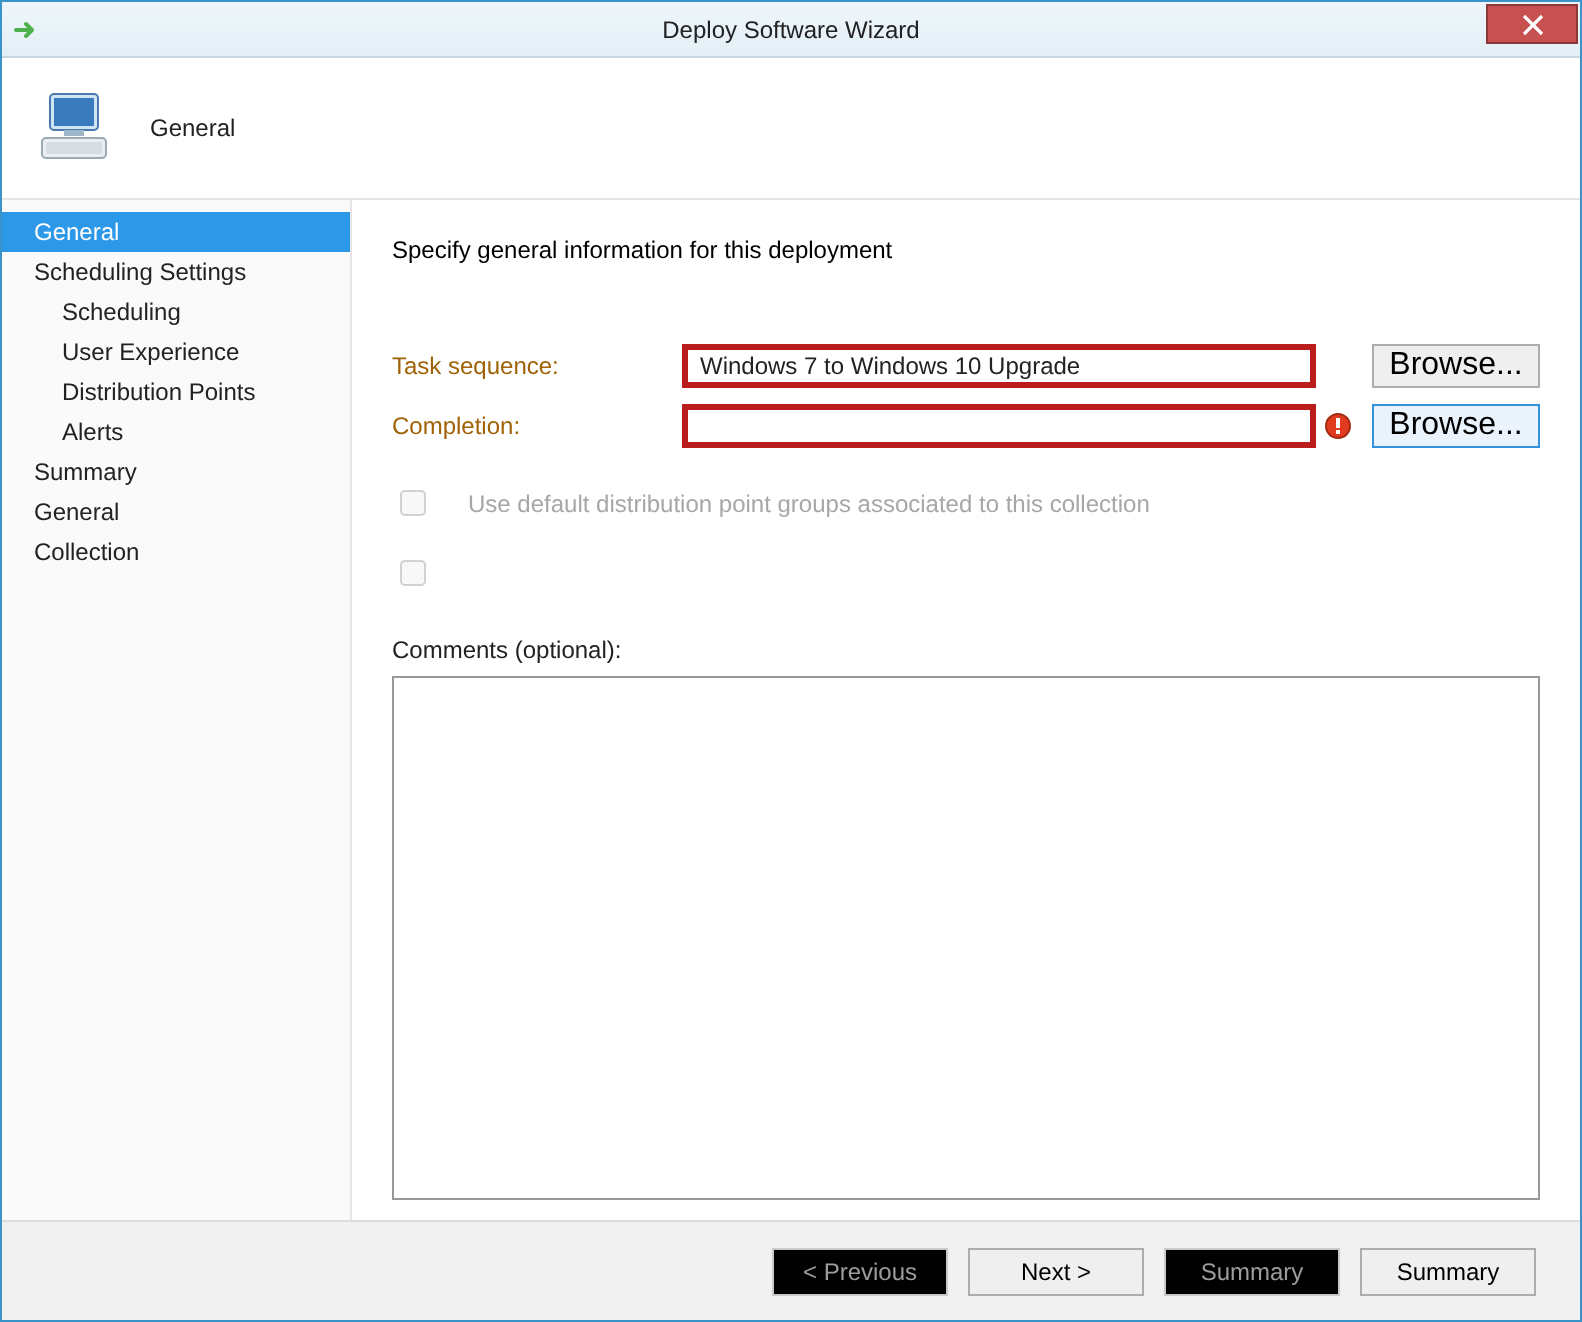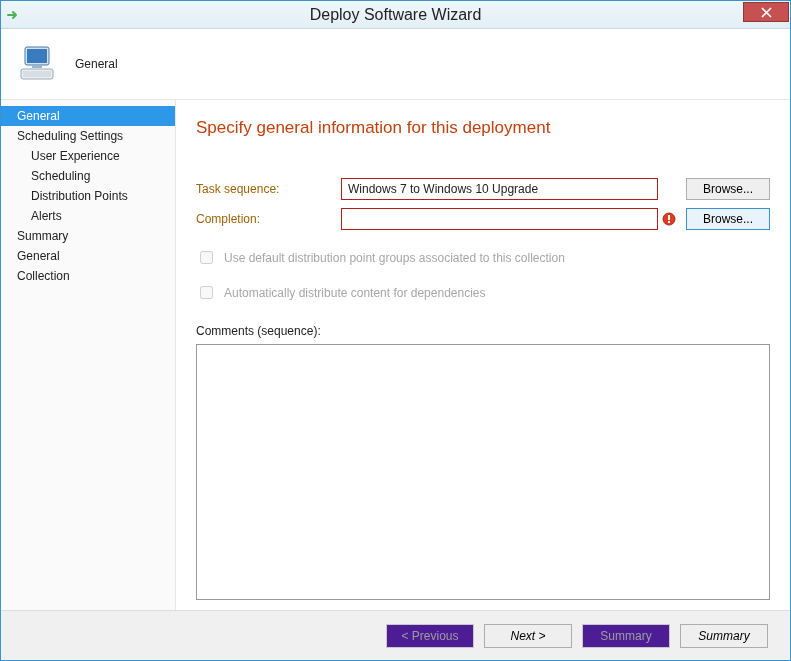--- a/index.html
+++ b/index.html
@@ -24,21 +24,21 @@
     align-items: center;
     position: relative;
   }
   .titlebar .arrow {
     margin-left: 6px;
     width: 14px; height: 14px;
     display:flex;align-items:center;justify-content:center;
   }
   .titlebar .title {
     position:absolute; left:0; right:0; text-align:center;
-    font-size:16px; color:#222;
+    font-size:12px; color:#222;
   }
   .titlebar .close-btn {
     position:absolute; right:1px; top:1px;
     width:46px; height:20px;
     background:#c75050;
     border:1px solid #8b3838;
     display:flex;align-items:center;justify-content:center;
     cursor:pointer;
   }
   
@@ -68,41 +68,41 @@
   }
   .sidebar .item { padding:3px 10px 3px 16px; cursor:pointer; white-space:nowrap;}
   .sidebar .item.sub { padding-left:30px; }
   .sidebar .item.selected { background:#2e98e8; color:#fff; }
   .main {
     flex:1; padding:18px 20px 10px 20px;
     display:flex; flex-direction:column;
     min-height:0;
   }
   .main h1 {
-    font-size:17px; font-weight:normal;
-    color:#c2410c; margin:0 0 40px 0;
+    font-size:12px; font-weight:normal;
+    color:#000000; margin:0 0 40px 0;
   }
   .form-row {
     display:flex; align-items:center; margin-bottom:8px;
   }
   .form-row label { width:145px; color:#a16207;}
   .form-row input[type=text] {
-    flex:1; height:22px; border:1px solid #b91c1c;
+    flex:1; height:22px; border:3px solid #b91c1c;
     padding:0 6px; font-family:inherit; font-size:12px;
     background:#fff;
   }
   .form-row input[readonly]{ background:#fff; color:#222; }
   .err-spacer{ width:22px; display:flex;align-items:center;justify-content:center;}
   .browse-btn {
     width:84px; height:22px; margin-left:6px;
     background:#efefef; border:1px solid #adadad;
-    font-family:inherit; font-size:12px; cursor:pointer;
+    font-family:inherit; font-size:16px; cursor:pointer;
   }
   .browse-btn.highlight { border:1px solid #3392da; background:#eaf3fb;}
-  .check-row { display:flex; align-items:center; gap:8px; margin:10px 0 0 0; color:#a7a7a7;}
+  .check-row { display:flex; align-items:center; gap:18px; margin:10px 0 0 0; color:#a7a7a7;}
   .check-row input { accent-color:#888; }
   .comments-label{ margin-top:22px; color:#222;}
   .comments-box {
     flex:1; width:100%; margin-top:6px;
     border:1px solid #999; resize:none;
     font-family:inherit; font-size:12px; padding:4px;
     background:#fff;
     overflow-y:scroll;
     min-height:200px;
   }
@@ -111,22 +111,22 @@
     height:50px; background:#f0f0f0;
     border-top:1px solid #ddd;
     display:flex; align-items:center; justify-content:flex-end;
     padding-right:22px; gap:10px;
   }
   .footer button {
     width:88px; height:24px;
     background:#efefef; border:1px solid #adadad;
     font-family:inherit; font-size:12px;
   }
-  .footer button:disabled { color:#9d9d9d; background:#4c1d95; border:1px solid #c9c9c9;}
-  .footer button.enabled { cursor:pointer;font-style:italic; }
+  .footer button:disabled { color:#9d9d9d; background:#000000; border:1px solid #c9c9c9;}
+  .footer button.enabled { cursor:pointer; }
 </style>
 </head>
 <body>
 
 <div class="titlebar">
   <span class="arrow">
     <svg width="14" height="14">
         <path d="M1 7 L9 7 M6 4 L9 7 L6 10" stroke="#4db24d" stroke-width="2" fill="none" stroke-linecap="round" stroke-linejoin="round"></path>
       </svg>
   </span>
@@ -148,22 +148,22 @@
       <rect x="4" y="28" width="28" height="6" fill="#d6dee4"></rect>
     </svg>
   </span>
   <span class="bantext">General</span>
 </div>
 
 <div class="body">
   <div class="sidebar">
     <div class="item selected">General</div>
     <div class="item">Scheduling Settings</div>
+    <div class="item sub">Scheduling</div>
     <div class="item sub">User Experience</div>
-    <div class="item sub">Scheduling</div>
     <div class="item sub">Distribution Points</div>
     <div class="item sub">Alerts</div>
     <div class="item">Summary</div>
     <div class="item">General</div>
     <div class="item">Collection</div>
   </div>
 
   <div class="main">
     <h1>Specify general information for this deployment</h1>
 
@@ -186,24 +186,23 @@
       </span>
       <button class="browse-btn highlight">Browse...</button>
     </div>
 
     <div class="check-row">
       <input type="checkbox" disabled="" style="">
       <span>Use default distribution point groups associated to this collection</span>
     </div>
     <div class="check-row" style="margin-top:16px;">
       <input type="checkbox" disabled="" style="">
-      <span>Automatically distribute content for dependencies</span>
-    </div>
-
-    <div class="comments-label">Comments (sequence):</div>
+    </div>
+
+    <div class="comments-label">Comments (optional):</div>
     <textarea class="comments-box" style=""></textarea>
   </div>
 </div>
 
 <div class="footer">
   <button disabled="">&lt; Previous</button>
   <button class="enabled">Next &gt;</button>
   <button disabled="">Summary</button>
   <button class="enabled">Summary</button>
 </div>

